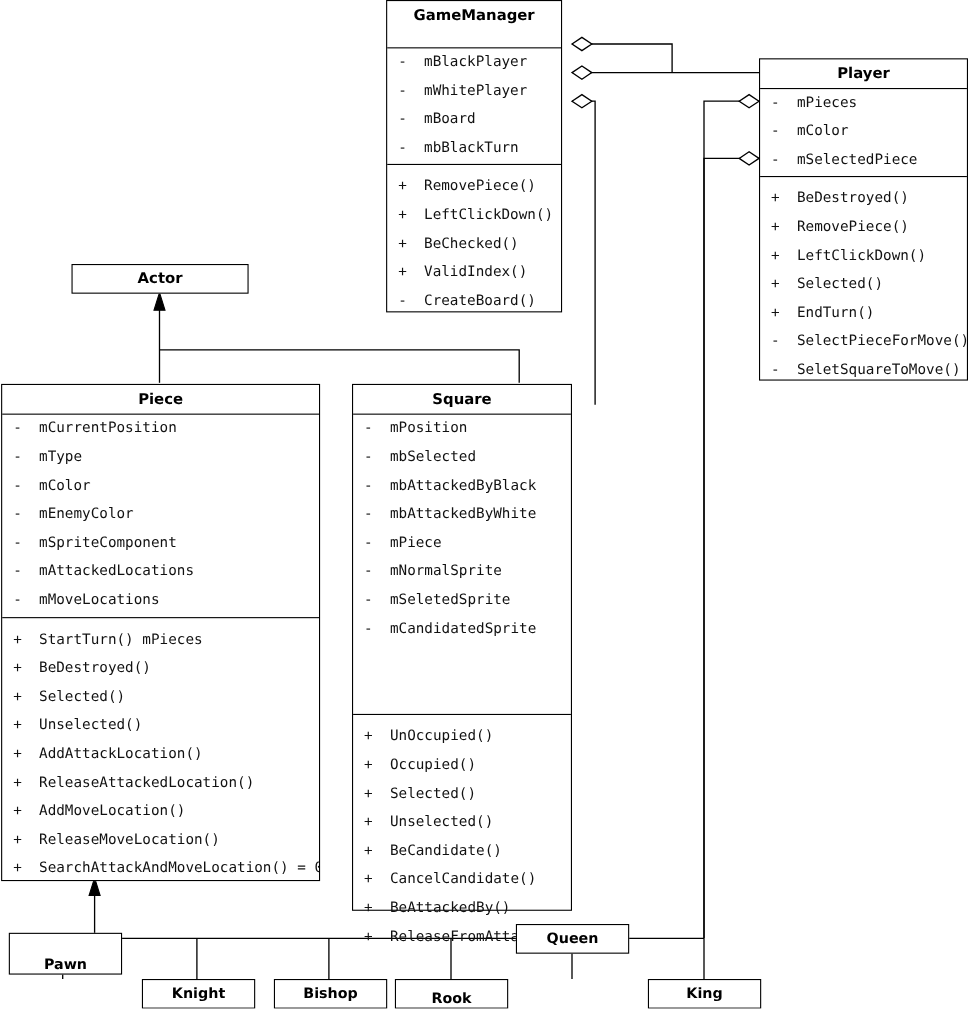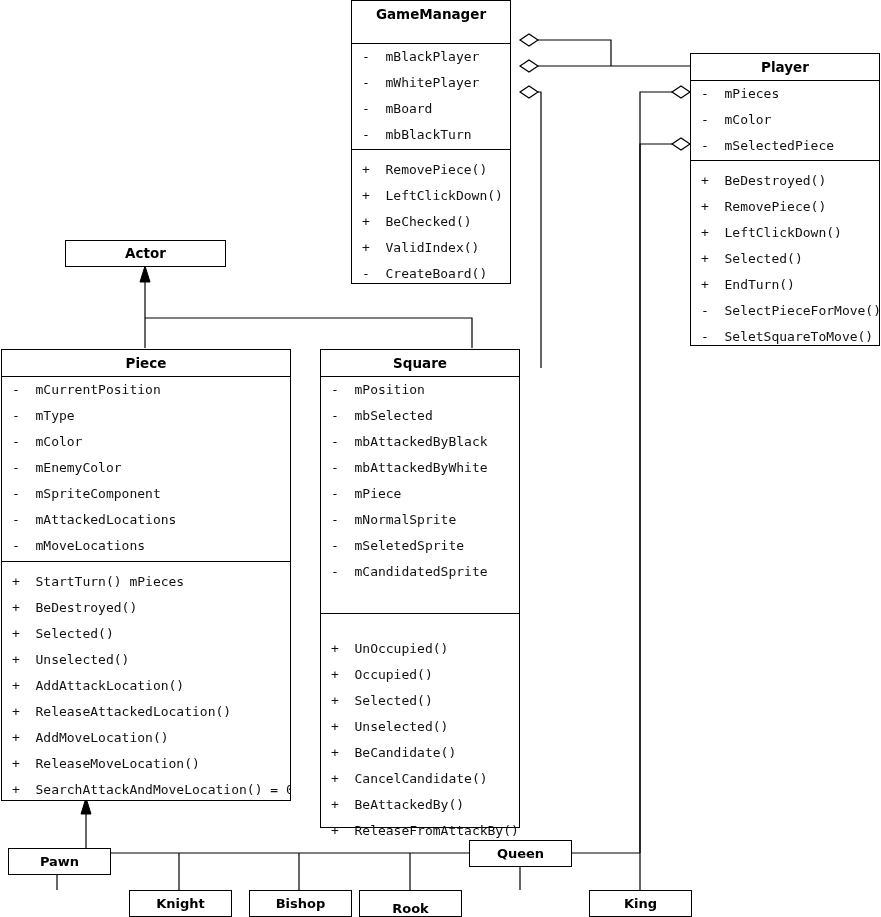--- a/index.html
+++ b/index.html
@@ -201,33 +201,33 @@
     <div class="compartment" style="height:236px;">
       <div class="member">-  mPosition</div>
       <div class="member">-  mbSelected</div>
       <div class="member">-  mbAttackedByBlack</div>
       <div class="member">-  mbAttackedByWhite</div>
       <div class="member">-  mPiece</div>
       <div class="member">-  mNormalSprite</div>
       <div class="member">-  mSeletedSprite</div>
       <div class="member">-  mCandidatedSprite</div>
     </div>
-    <div class="compartment divided" style="height:216px; padding-top:22px;">
+    <div class="compartment divided" style="height:216px; padding-top:7px;margin-top:36px;">
       <div class="member">+  UnOccupied()</div>
       <div class="member">+  Occupied()</div>
       <div class="member">+  Selected()</div>
       <div class="member">+  Unselected()</div>
       <div class="member">+  BeCandidate()</div>
       <div class="member">+  CancelCandidate()</div>
       <div class="member">+  BeAttackedBy()</div>
       <div class="member">+  ReleaseFromAttackBy()</div>
     </div>
   </div>
 
-  <div class="simple-box" style="left:8px; top:848px; width:103px; height:27px;">
+  <div class="simple-box" style="left:8px; top:848px; width:103px; height:38px;align-items:flex-end;">
     <span>Pawn</span>
   </div>
   <div class="simple-box" style="left:129px; top:890px; width:103px; height:27px;">
     <span>Knight</span>
   </div>
   <div class="simple-box" style="left:249px; top:890px; width:103px; height:27px;">
     <span>Bishop</span>
   </div>
   <div class="simple-box" style="left:359px; top:890px; width:103px; height:27px;align-items:flex-end;">
     <span>Rook</span>

